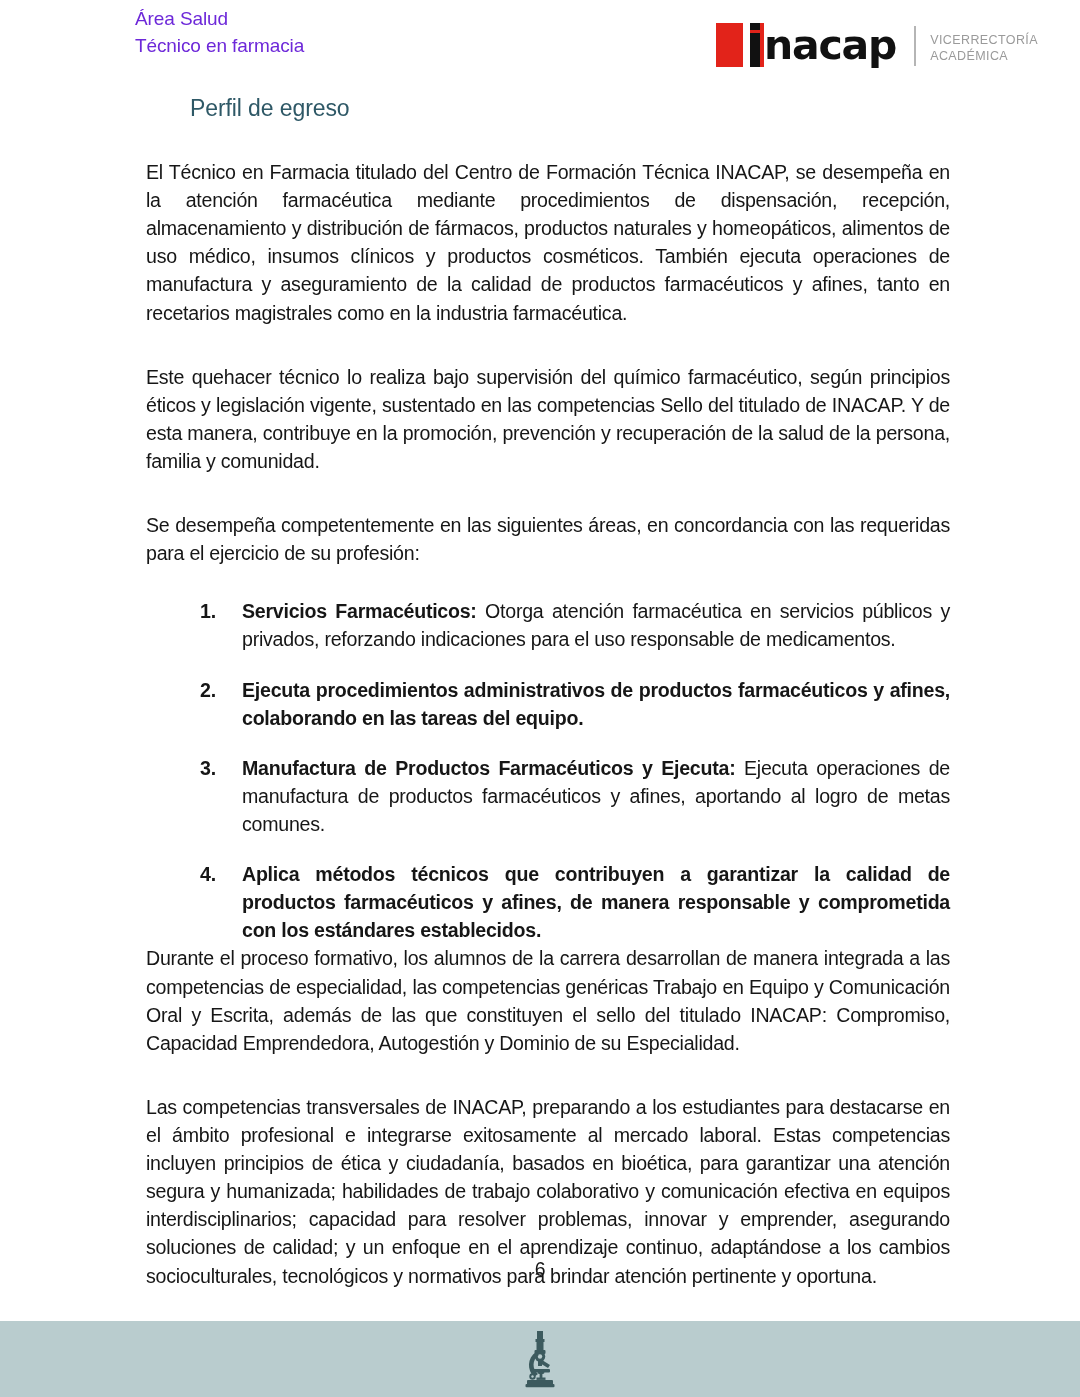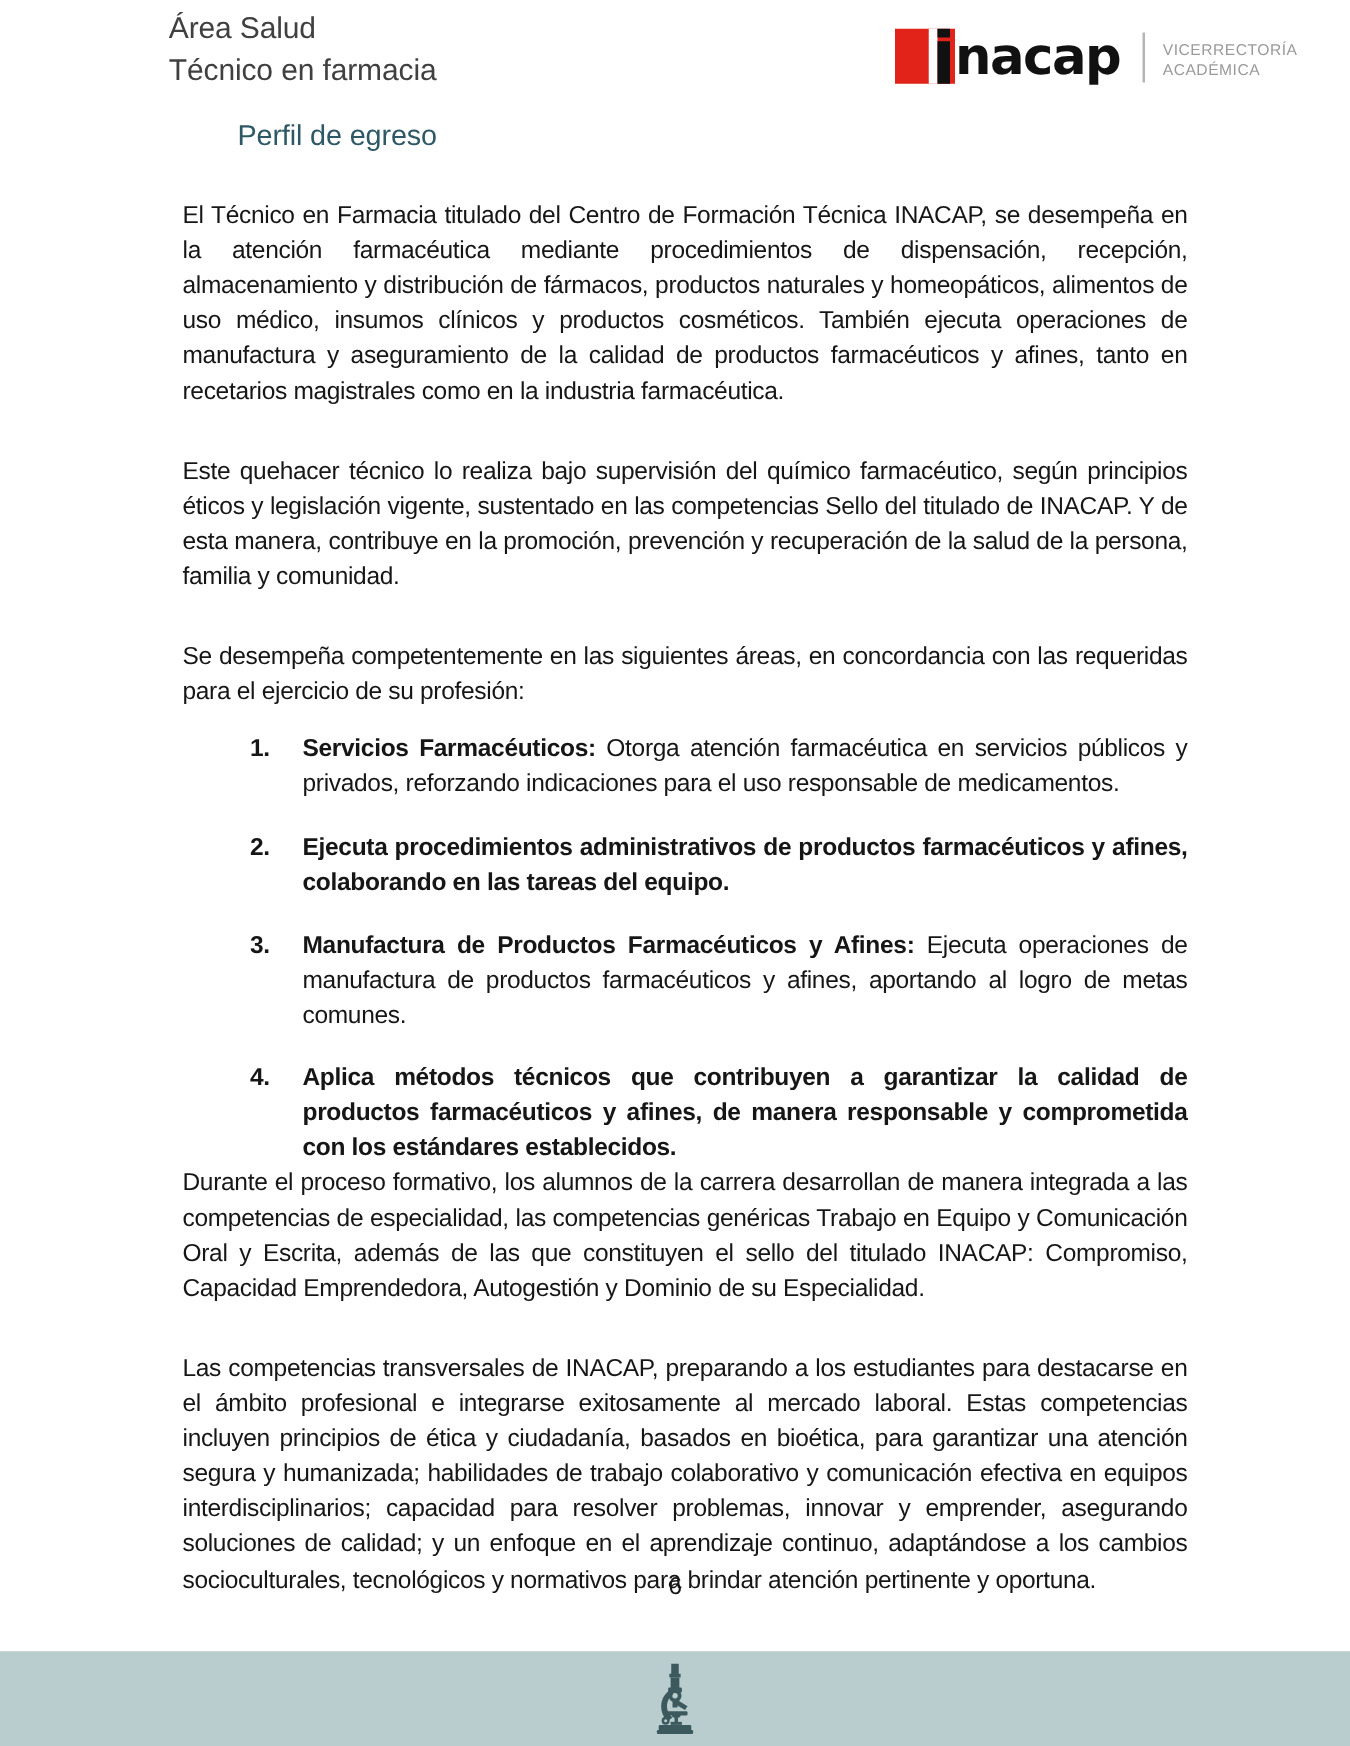--- a/index.html
+++ b/index.html
@@ -30,22 +30,22 @@
     position: absolute;
     left: 0; top: 0;
     width: 1080px;
     height: 86px;
   }
   .header-titles {
     position: absolute;
     left: 135px;
     top: 6px;
     line-height: 1.42;
-    font-size: 24px;
-    color: #404040;
+    font-size: 19px;
+    color: #6d28d9;
     letter-spacing: -0.1px;
   }
   .header-titles div { white-space: nowrap; }
 
   
   .logo {
     position: absolute;
     left: 716px;
     top: 20px;
     height: 50px;
@@ -133,21 +133,21 @@
     text-align: justify;
     color: #161616;
     letter-spacing: -0.25px;
     -webkit-hyphens: none;
     hyphens: none;
   }
   p.gap-1 { margin-top: 36px; }
   p.gap-2 { }
 
   ol.areas-list {
-    margin: 18px 0 0 0;
+    margin: 30px 0 0 0;
     padding: 0 0 0 54px;
     list-style: none;
     counter-reset: areaitem;
   }
   ol.areas-list > li {
     position: relative;
     font-size: 19.6px;
     line-height: 1.435;
     text-align: justify;
     color: #161616;
@@ -235,21 +235,21 @@
 
     <p class="body-text gap-1">El Técnico en Farmacia titulado del Centro de Formación Técnica INACAP, se desempeña en la atención farmacéutica mediante procedimientos de dispensación, recepción, almacenamiento y distribución de fármacos, productos naturales y homeopáticos, alimentos de uso médico, insumos clínicos y productos cosméticos. También ejecuta operaciones de manufactura y aseguramiento de la calidad de productos farmacéuticos y afines, tanto en recetarios magistrales como en la industria farmacéutica.</p>
 
     <p class="body-text gap-1">Este quehacer técnico lo realiza bajo supervisión del químico farmacéutico, según principios éticos y legislación vigente, sustentado en las competencias Sello del titulado de INACAP. Y de esta manera, contribuye en la promoción, prevención y recuperación de la salud de la persona, familia y comunidad.</p>
 
     <p class="body-text gap-1">Se desempeña competentemente en las siguientes áreas, en concordancia con las requeridas para el ejercicio de su profesión:</p>
 
     <ol class="areas-list">
         <li><span class="li-strong">Servicios Farmacéuticos:</span><span> Otorga atención farmacéutica en servicios públicos y privados, reforzando indicaciones para el uso responsable de medicamentos.</span></li>
         <li class="all-bold"><span class="">Ejecuta procedimientos administrativos de productos farmacéuticos y afines, colaborando en las tareas del equipo.</span></li>
-        <li><span class="li-strong">Manufactura de Productos Farmacéuticos y Afines:</span><span> Ejecuta operaciones de manufactura de productos farmacéuticos y afines, aportando al logro de metas comunes.</span></li>
+        <li><span class="li-strong">Manufactura de Productos Farmacéuticos y Ejecuta:</span><span> Ejecuta operaciones de manufactura de productos farmacéuticos y afines, aportando al logro de metas comunes.</span></li>
         <li class="all-bold"><span class="">Aplica métodos técnicos que contribuyen a garantizar la calidad de productos farmacéuticos y afines, de manera responsable y comprometida con los estándares establecidos.</span></li>
       </ol>
 
     <p class="body-text gap-2">Durante el proceso formativo, los alumnos de la carrera desarrollan de manera integrada a las competencias de especialidad, las competencias genéricas Trabajo en Equipo y Comunicación Oral y Escrita, además de las que constituyen el sello del titulado INACAP: Compromiso, Capacidad Emprendedora, Autogestión y Dominio de su Especialidad.</p>
 
     <p class="body-text gap-1">Las competencias transversales de INACAP, preparando a los estudiantes para destacarse en el ámbito profesional e integrarse exitosamente al mercado laboral. Estas competencias incluyen principios de ética y ciudadanía, basados en bioética, para garantizar una atención segura y humanizada; habilidades de trabajo colaborativo y comunicación efectiva en equipos interdisciplinarios; capacidad para resolver problemas, innovar y emprender, asegurando soluciones de calidad; y un enfoque en el aprendizaje continuo, adaptándose a los cambios socioculturales, tecnológicos y normativos para brindar atención pertinente y oportuna.</p>
 
   </div>
 
   <div class="doc-footer">

